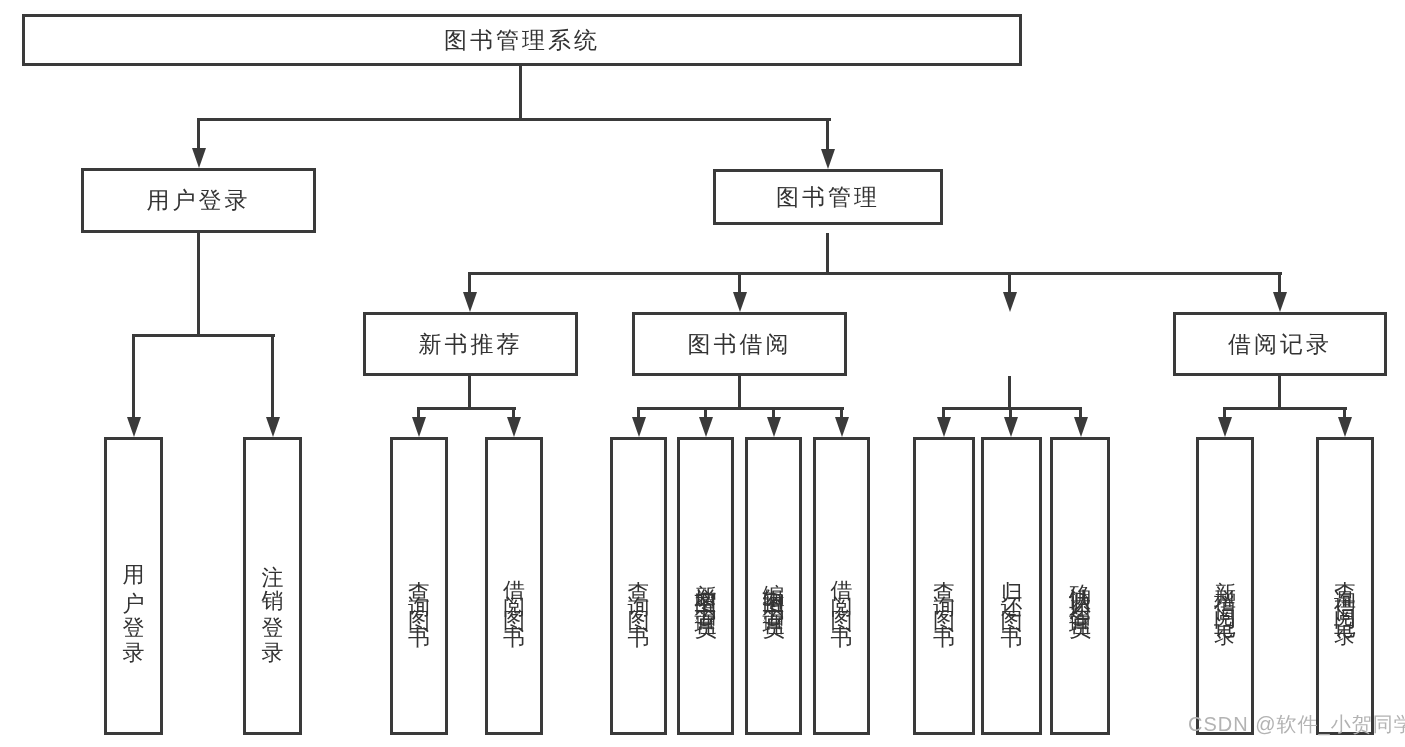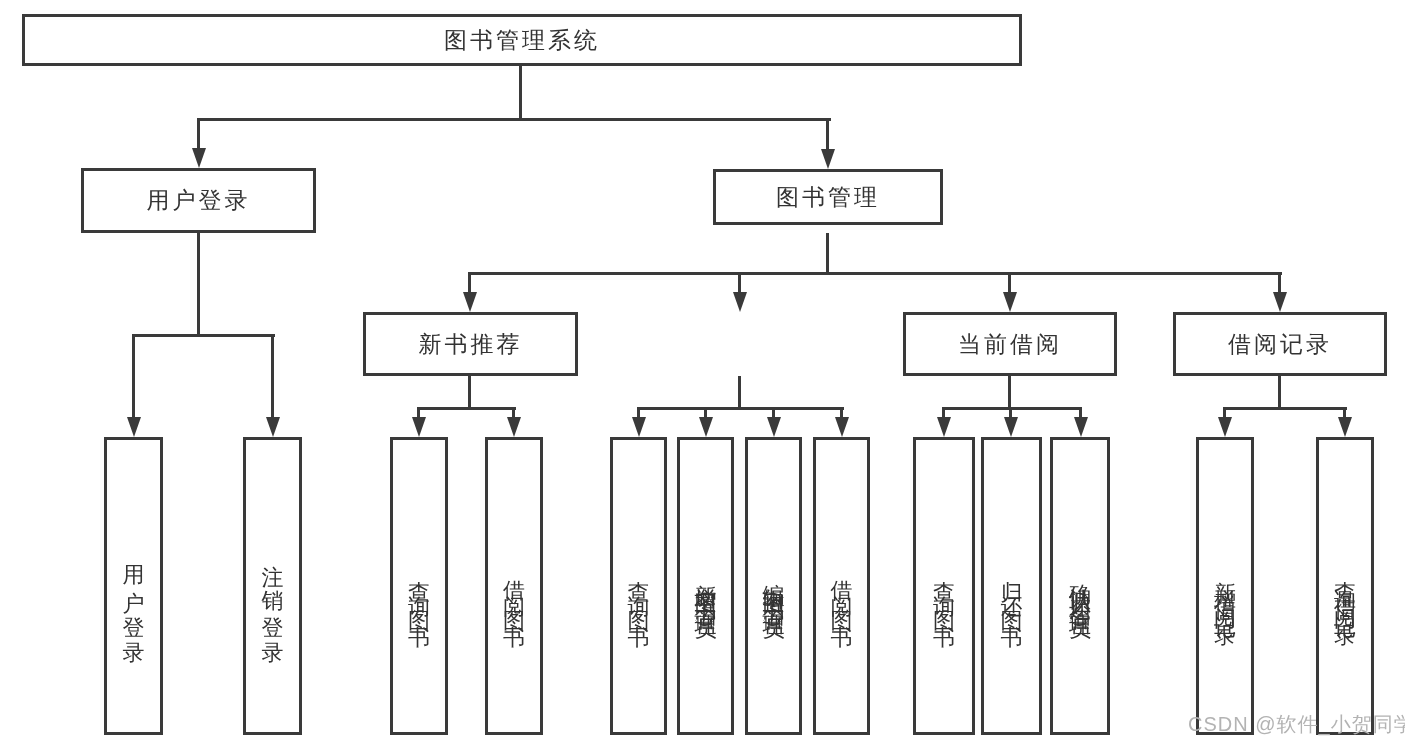--- a/index.html
+++ b/index.html
@@ -69,22 +69,22 @@
   <div class="v" style="left:738px;top:272px;width:3px;height:22px;"></div>
   <div class="arr" style="left:733px;top:292px;"></div>
   <div class="v" style="left:1008px;top:272px;width:3px;height:22px;"></div>
   <div class="arr" style="left:1003px;top:292px;"></div>
   <div class="v" style="left:1278px;top:272px;width:3px;height:22px;"></div>
   <div class="arr" style="left:1273px;top:292px;"></div>
 
   <div class="box hbox" style="left:363px;top:312px;width:215px;height:64px;">
     <span>新书推荐</span>
   </div>
-  <div class="box hbox" style="left:903px;top:312px;width:214px;height:64px;">
-    <span>当前借阅</span>
+  <div class="box hbox" style="left:632px;top:312px;width:215px;height:64px;">
+    <span>图书借阅</span>
   </div>
   <div class="box hbox" style="left:1173px;top:312px;width:214px;height:64px;">
     <span>借阅记录</span>
   </div>
 
   <div class="v" style="left:468px;top:376px;width:3px;height:34px;"></div>
   <div class="v" style="left:738px;top:376px;width:3px;height:34px;"></div>
   <div class="v" style="left:1008px;top:376px;width:3px;height:34px;"></div>
   <div class="v" style="left:1278px;top:376px;width:3px;height:34px;"></div>
 

